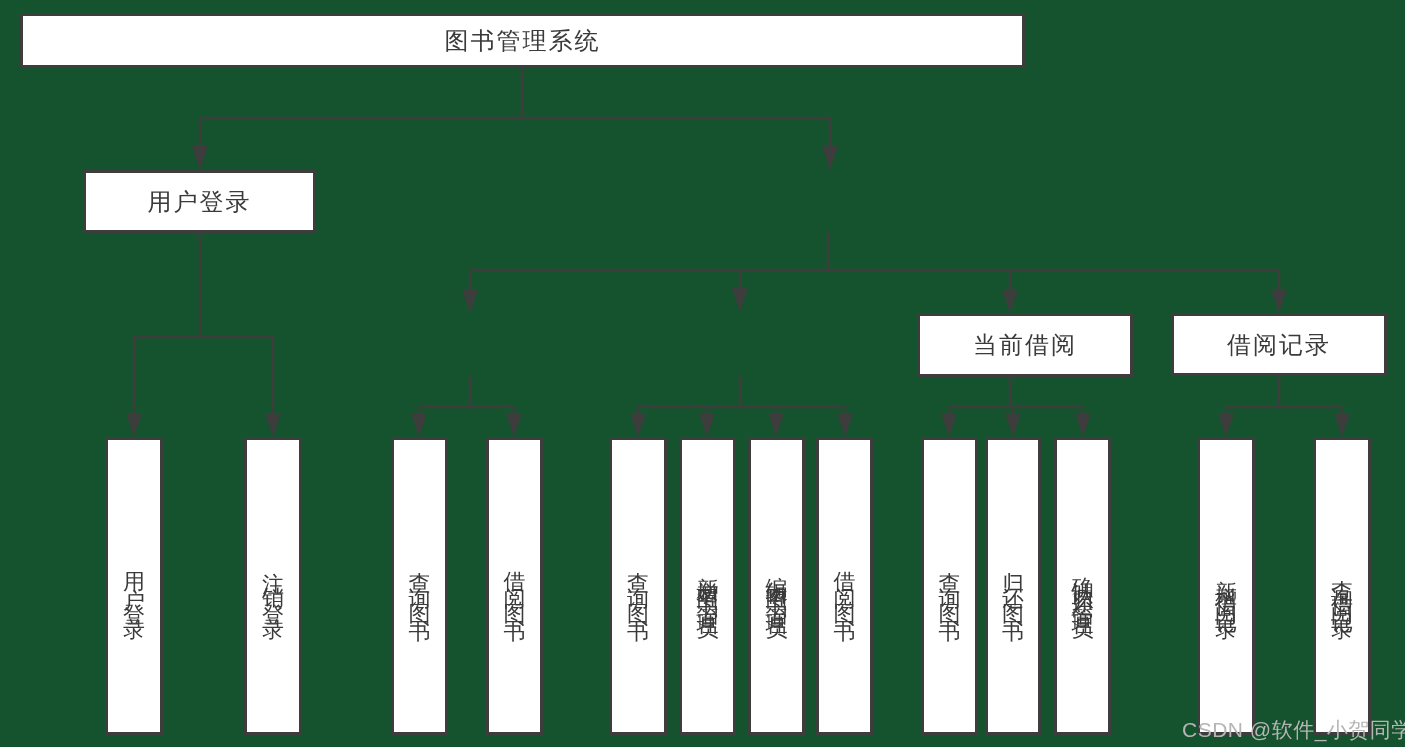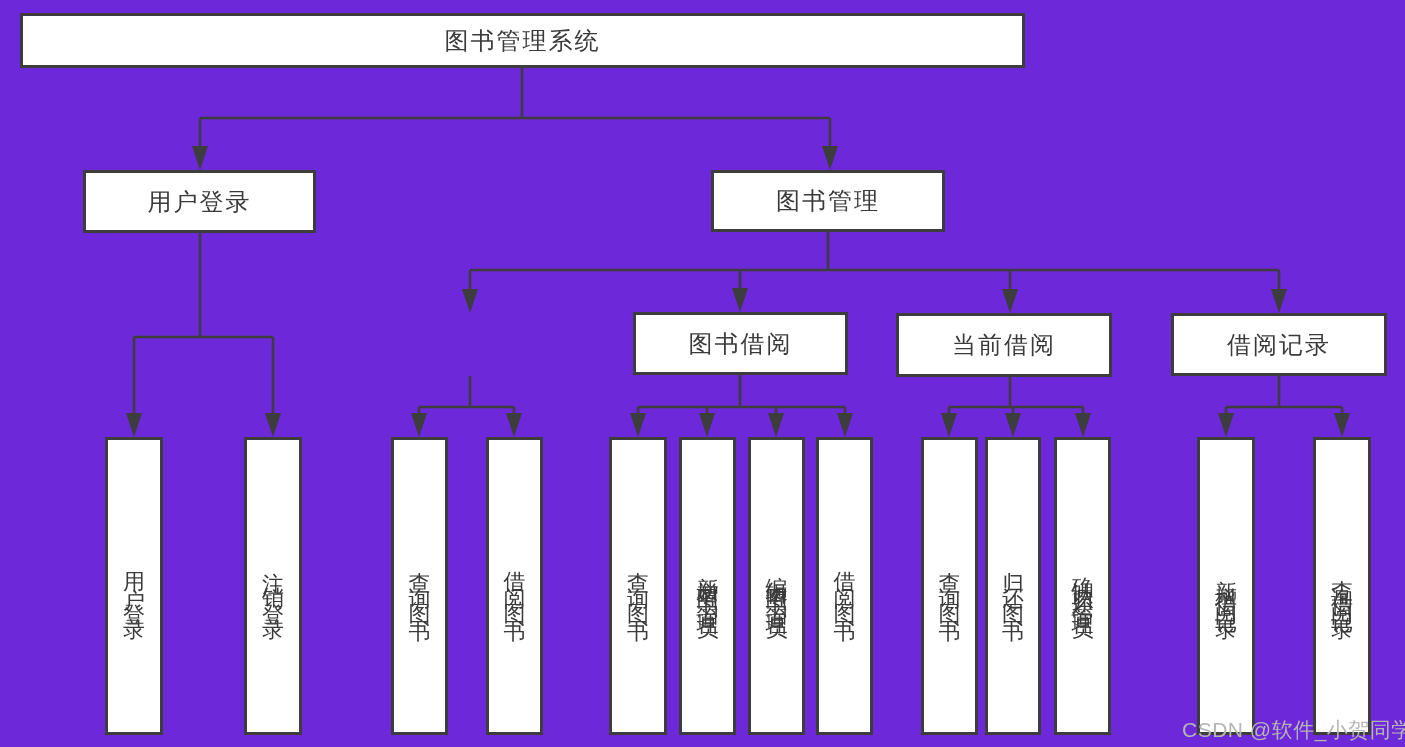--- a/index.html
+++ b/index.html
@@ -1,20 +1,20 @@
 <!DOCTYPE html>
 <html><head>
 <meta charset="utf-8">
 <style>
   html, body { margin: 0; padding: 0; background: #ffffff; }
   .stage {
     position: relative;
     width: 1405px;
     height: 747px;
-    background: #6d28d9;
+    background: #14532d;
     font-family: "Liberation Sans", "DejaVu Sans", sans-serif;
     color: #3a3a3a;
     overflow: hidden;
   }
   .connector-layer {
     position: absolute;
     left: 0; top: 0;
     width: 1405px; height: 747px;
   }
   .node {
@@ -87,28 +87,22 @@
     <use href="#ah" transform="translate(1342,437)"></use>
   </svg>
 
   <div class="node" style="left:20px; top:13px; width:1005px; height:55px;">
     <span>图书管理系统</span>
   </div>
 
   <div class="node" style="left:83px; top:170px; width:233px; height:63px;">
     <span>用户登录</span>
   </div>
-  <div class="node" style="left:711px; top:170px; width:234px; height:62px;">
-    <span>图书管理</span>
-  </div>
 
-  <div class="node" style="left:633px; top:312px; width:215px; height:63px;">
-    <span>图书借阅</span>
-  </div>
-  <div class="node" style="left:896px; top:313px; width:216px; height:64px;">
+  <div class="node" style="left:917px; top:313px; width:216px; height:64px;">
     <span>当前借阅</span>
   </div>
   <div class="node" style="left:1171px; top:313px; width:216px; height:63px;">
     <span>借阅记录</span>
   </div>
 
   <div class="node vbox" style="left:105px; top:437px; width:58px; height:298px;">
     <span class="vtext ls-wide">用户登录</span>
   </div>
   <div class="node vbox" style="left:244px; top:437px; width:58px; height:298px;">

